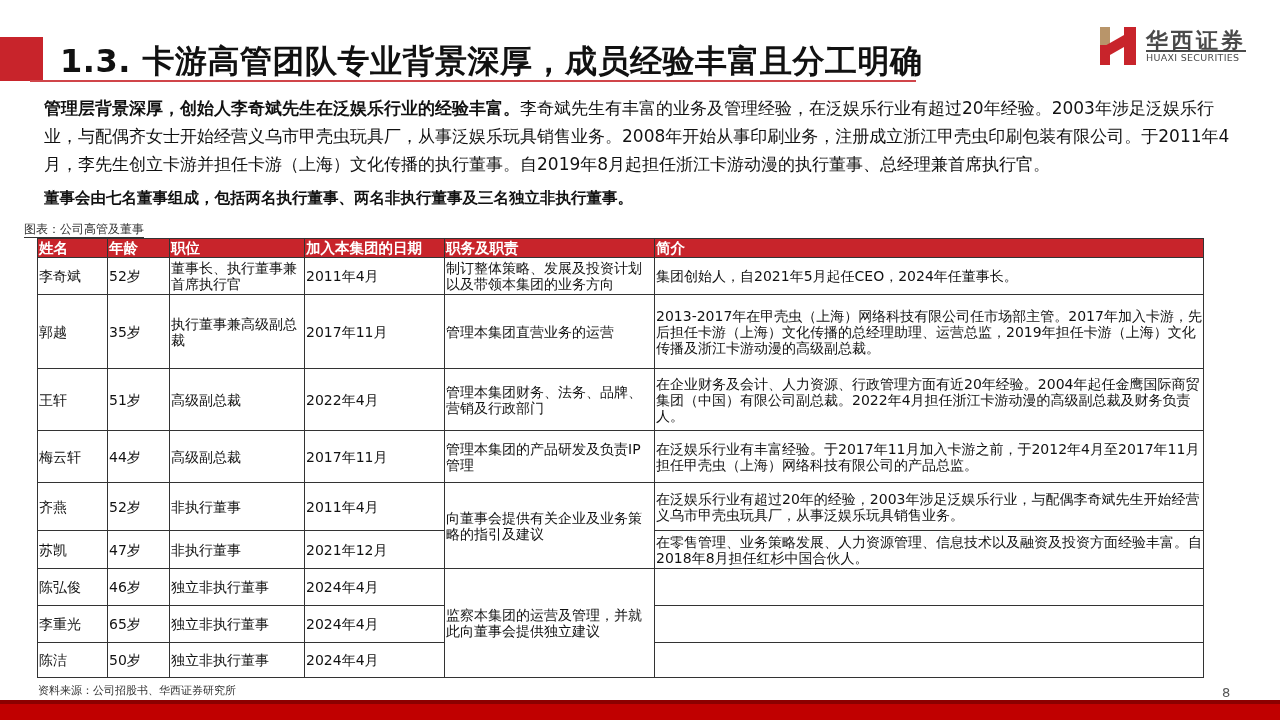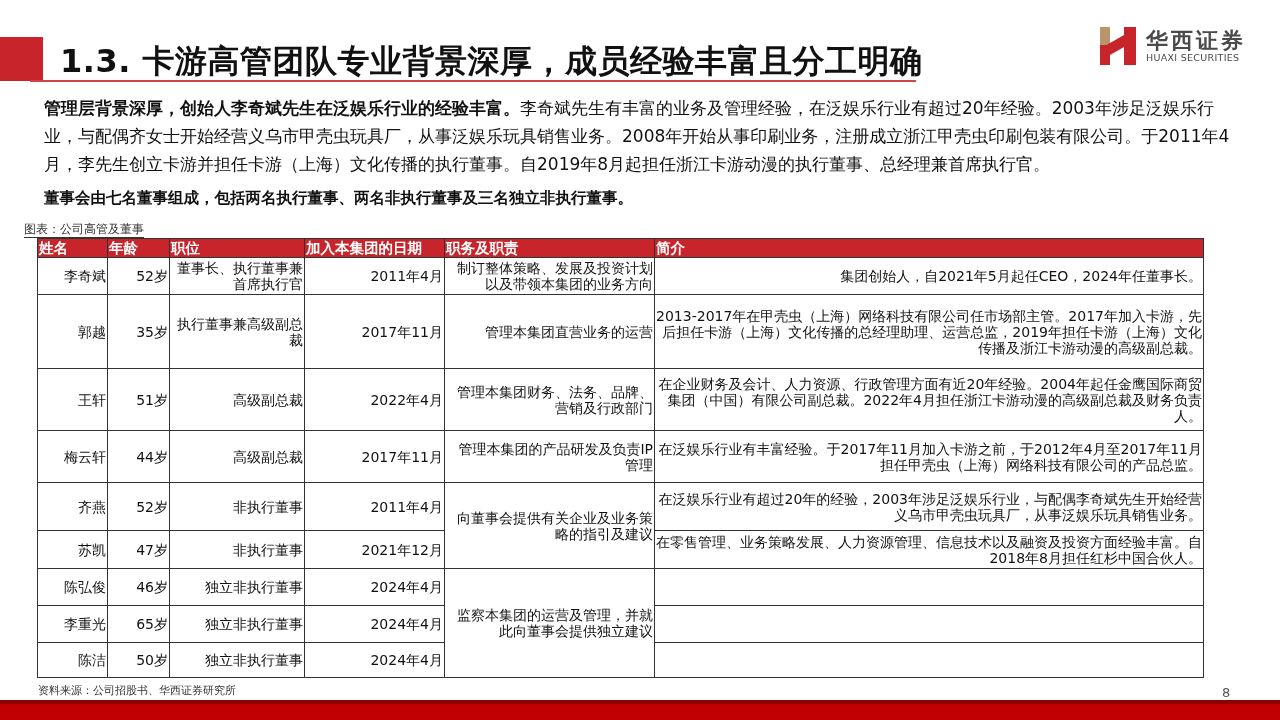--- a/index.html
+++ b/index.html
@@ -10,32 +10,32 @@
   .title-rule { position: absolute; left: 30px; top: 80px; width: 886px; height: 2px; background: #d0454a; }
   .page-title { position: absolute; left: 60px; top: 40px; font-size: 32px; font-weight: bold; color: #111; letter-spacing: 0.5px; white-space: nowrap; }
 
   .logo { position: absolute; left: 1100px; top: 26px; height: 40px; display: flex; align-items: center; }
   .logo-mark { width: 36px; height: 38px; position: relative; margin-right: 10px; }
   .logo-mark .l-bar { position: absolute; left: 0; top: 0; width: 10px; height: 38px; background: #c8242b; }
   .logo-mark .l-top { position: absolute; left: 0; top: 0; width: 10px; height: 18px; background: #b8956a; }
   .logo-mark .r-bar { position: absolute; left: 24px; top: 0; width: 12px; height: 38px; background: #c8242b; }
   .logo-mark .diag { position: absolute; left: 6px; top: 12px; width: 22px; height: 12px; background: #c8242b; transform: skewY(-30deg); }
   .logo-text { display: flex; flex-direction: column; }
-  .logo-cn { font-family: "DejaVu Serif", "Liberation Serif", serif; font-size: 22px; color: #4a4a4a; letter-spacing: 3px; line-height: 24px; font-weight: bold; }
+  .logo-cn { font-family: "DejaVu Serif", "Liberation Serif", serif; font-size: 22px; color: #4a4a4a; letter-spacing: 3px; line-height: 24px; font-weight: bold; text-decoration: underline; }
   .logo-en { font-size: 9.5px; color: #4a4a4a; font-weight: normal; letter-spacing: 0.3px; line-height: 12px; }
 
   .intro { position: absolute; left: 44px; top: 94px; width: 1200px; font-size: 17px; line-height: 28px; color: #111; }
   .intro b { font-weight: bold; }
   .intro2 { position: absolute; left: 44px; top: 184px; font-size: 15.5px; font-weight: bold; line-height: 28px; }
 
   .caption { position: absolute; left: 24px; top: 222px; font-size: 12px; color: #333; border-bottom: 1px solid #333; line-height: 15px; }
 
   table.mgmt { position: absolute; left: 37px; top: 238px; width: 1166px; border-collapse: collapse; table-layout: fixed; font-size: 14px; }
   table.mgmt th { background: #c8242b; color: #fff; font-weight: bold; text-align: left; height: 19px; padding: 0 1px; font-size: 14.5px; border: 1px solid #333; line-height: 18px; }
-  table.mgmt td { border: 1px solid #333; padding: 0 1px; vertical-align: middle; line-height: 16px; color: #111; text-align: right; }
+  table.mgmt td { border: 1px solid #333; padding: 0 1px; vertical-align: middle; line-height: 16px; color: #111; }
   .c-name { width: 70px; }
   .c-age { width: 62px; }
   .c-pos { width: 135px; }
   .c-date { width: 140px; }
   .c-duty { width: 210px; }
   .c-bio { width: 549px; }
 
   .source { position: absolute; left: 38px; top: 683px; font-size: 11px; color: #333; }
   .page-num { position: absolute; left: 1222px; top: 685px; font-size: 13px; color: #555; }
   .footer-dark { position: absolute; left: 0; top: 700px; width: 1280px; height: 4px; background: #8c0000; }

